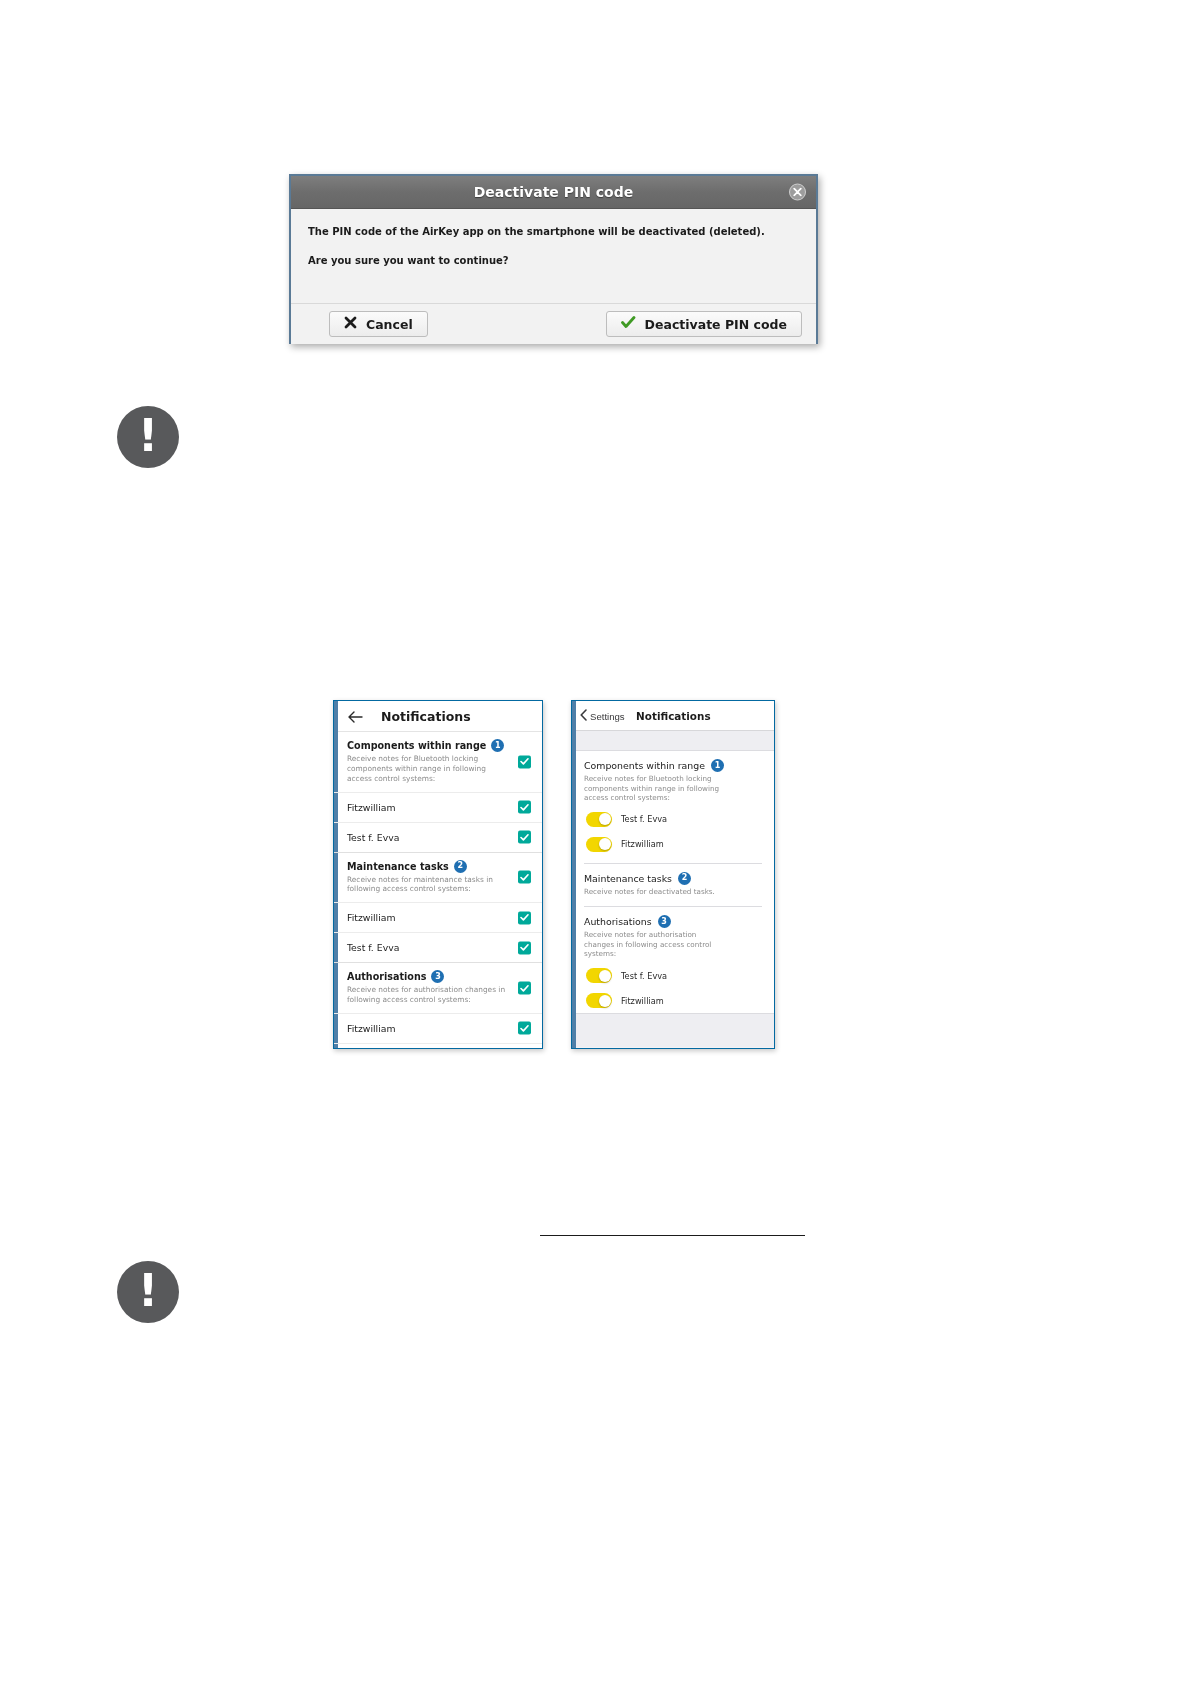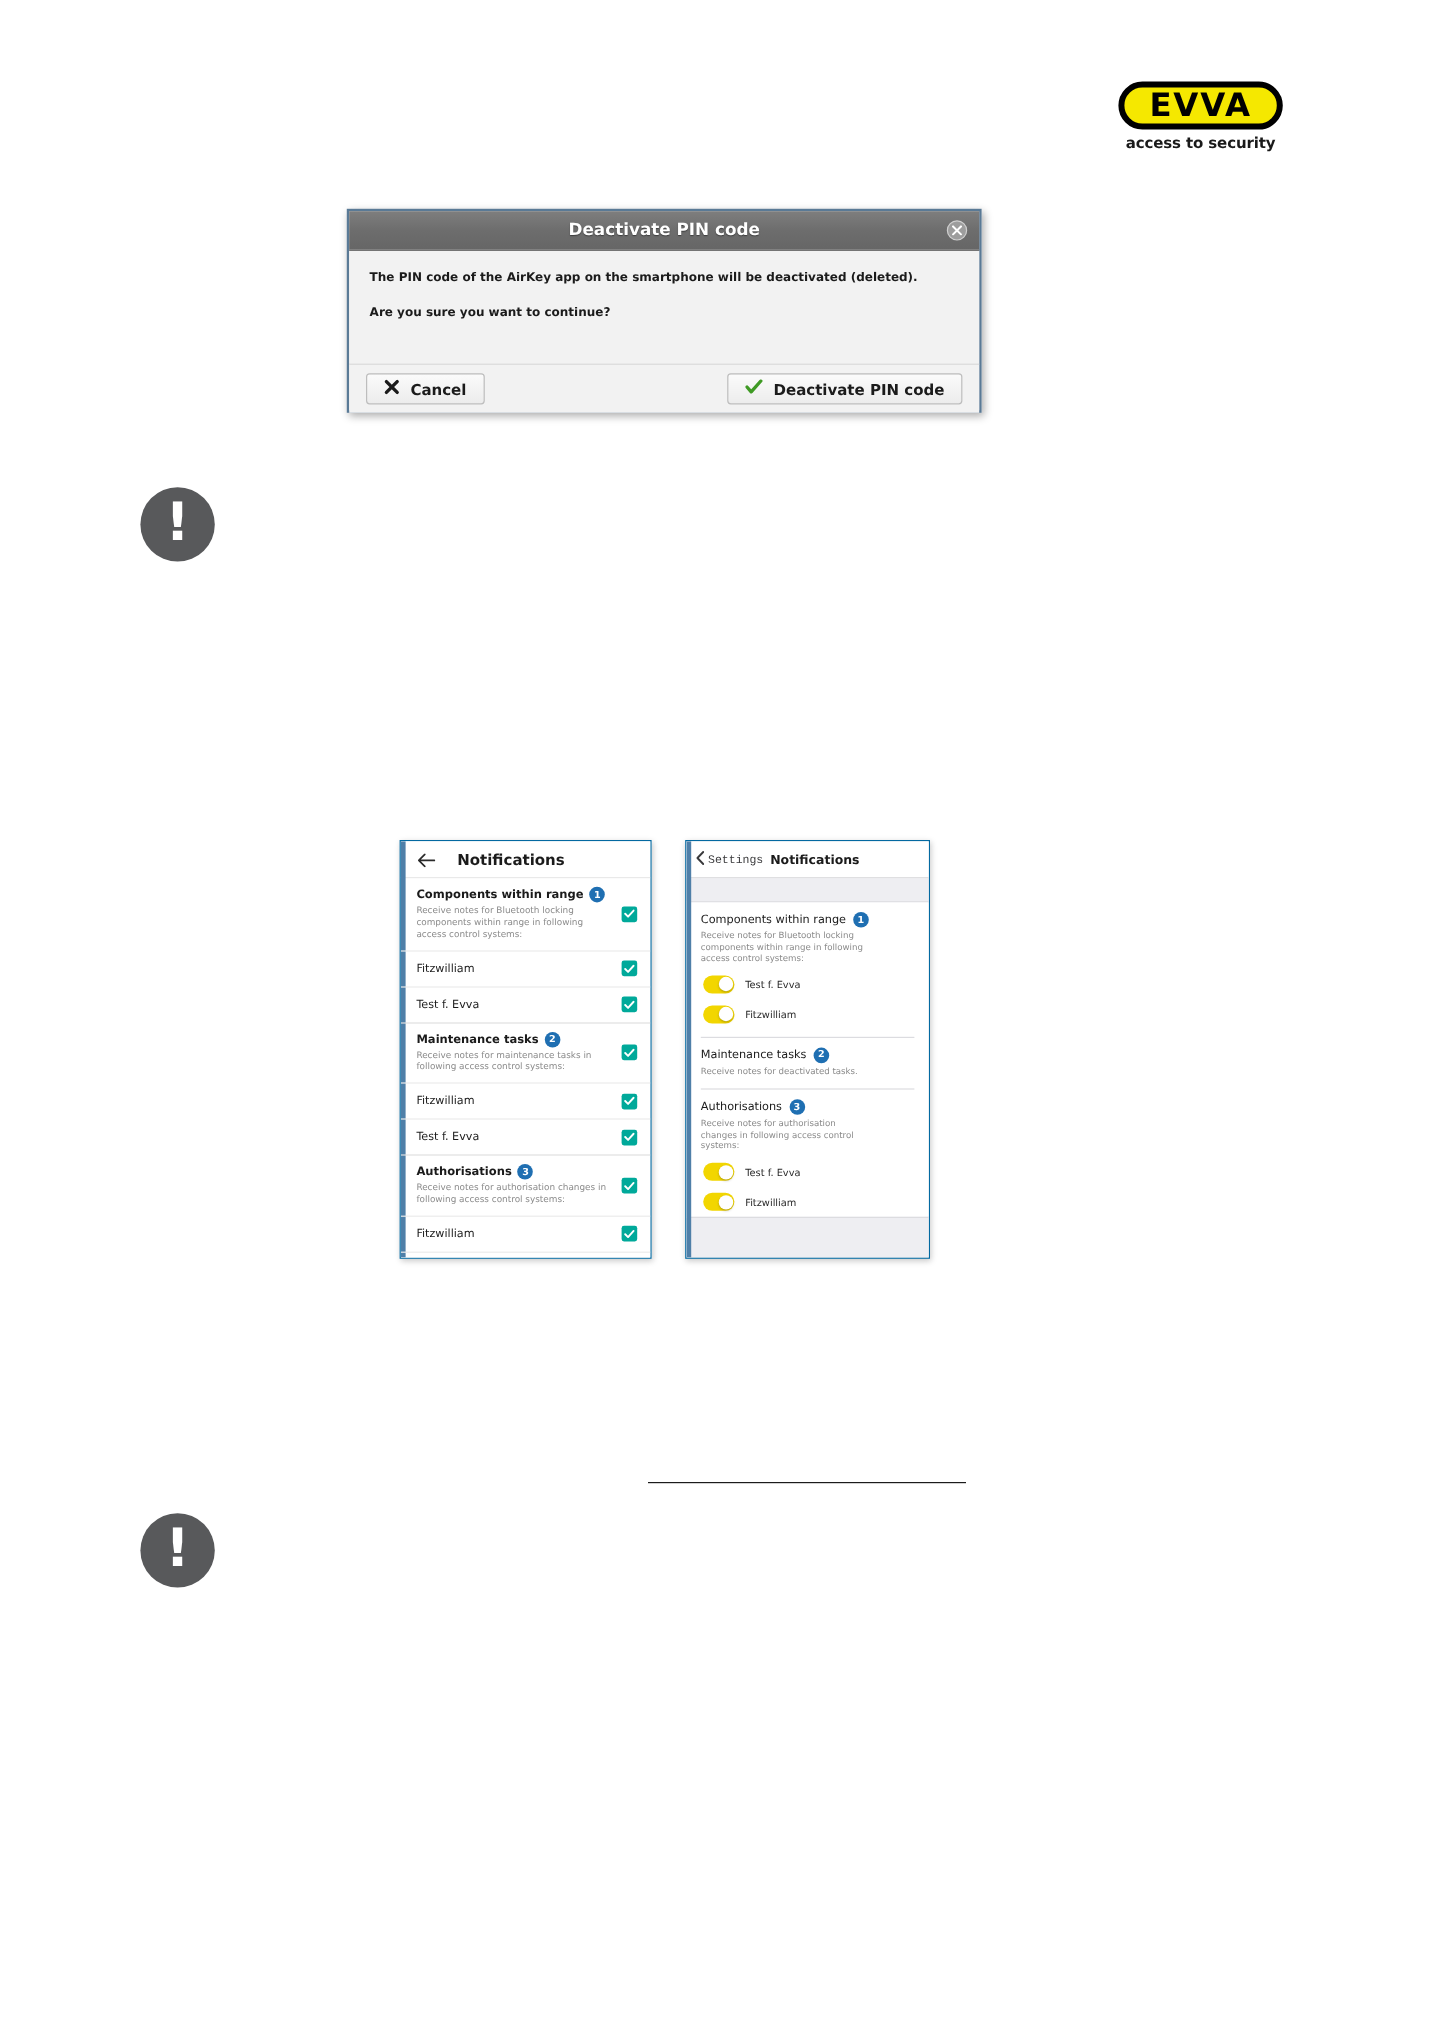--- a/index.html
+++ b/index.html
@@ -87,20 +87,21 @@
     padding: 0 14px;
   }
   .btn {
     display: inline-flex; align-items: center; gap: 9px;
     height: 26px; padding: 0 14px;
     background: linear-gradient(to bottom, #fbfbfb 0%, #ececec 100%);
     border: 1px solid #bdbdbd; border-radius: 3px;
     font-family: "DejaVu Sans", sans-serif;
     font-size: 12.5px; color: #1b1b1b; font-weight: 600;
     cursor: pointer;
+    margin-left: 24px;
   }
   .btn-wide { min-width: 166px; justify-content: flex-start; }
 
   
   .note-icon {
     position: absolute;
     width: 62px; height: 62px; border-radius: 50%;
     background: #58595b;
     display: flex; align-items: center; justify-content: center;
   }
@@ -194,21 +195,21 @@
     background: #f3f3f6;
   }
   .ios-navbar {
     display: flex; align-items: center;
     padding: 8px 10px 7px 8px;
     background: #ffffff;
     border-bottom: 1px solid #d7d7da;
   }
   .ios-back {
     display: flex; align-items: center; gap: 3px; cursor: pointer;
-    font-family: Liberation Mono, monospace;
+    font-family: Liberation Sans, sans-serif;
     font-size: 9.6px; color: #3a3a3c; justify-content: flex-end;
   }
   .ios-title {
     flex: 1; text-align: center; margin-right: 42px;
     font-family: "DejaVu Sans", sans-serif;
     font-size: 10.4px; font-weight: 700; color: #1b1b1b;
   }
   .ios-gap { height: 20px; background: #eeeef2; border-bottom: 1px solid #dcdce0; }
   .ios-body { background: #ffffff; }
   .ios-section { padding: 8px 12px 4px 12px; }
@@ -252,26 +253,20 @@
   .rule {
     position: absolute; left: 540px; top: 1235px;
     width: 265px; height: 1px; background: #1b1b1b;
   }
 </style>
 </head>
 <body>
 
 <div class="page">
 
-  <div class="logo-box">
-    <div class="logo-pill">
-      <span>EVVA</span>
-    </div>
-    <div class="logo-tag">access to security</div>
-  </div>
 
   <div class="dialog">
     <div class="dialog-title">
       <div class="dialog-title-text">Deactivate PIN code</div>
       <div class="dialog-close">
         <svg width="9" height="9" viewBox="0 0 9 9" aria-hidden="true">
           <path d="M1.2 1.2 L7.8 7.8 M7.8 1.2 L1.2 7.8" stroke="#ffffff" stroke-width="1.7" stroke-linecap="round"></path>
         </svg>
       </div>
     </div>

